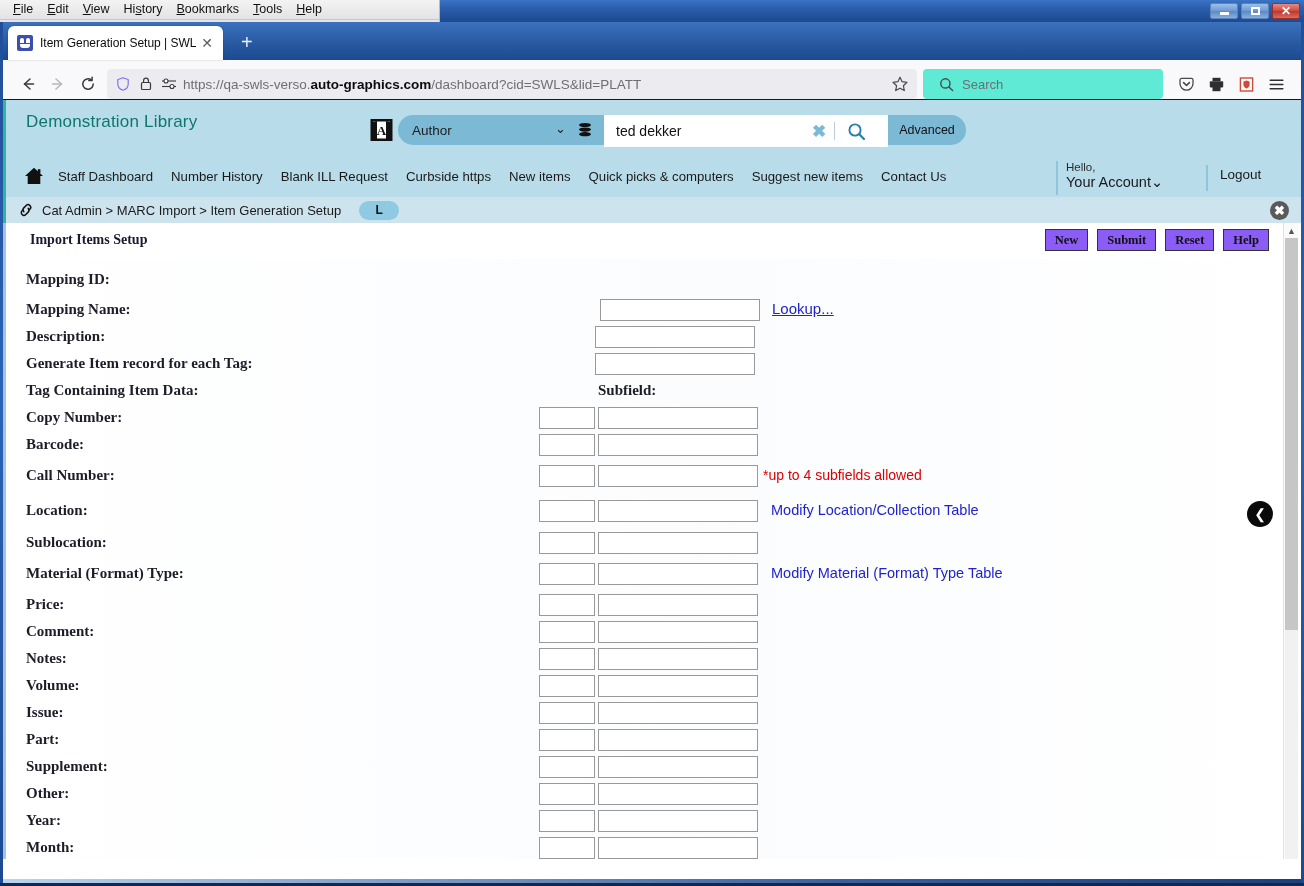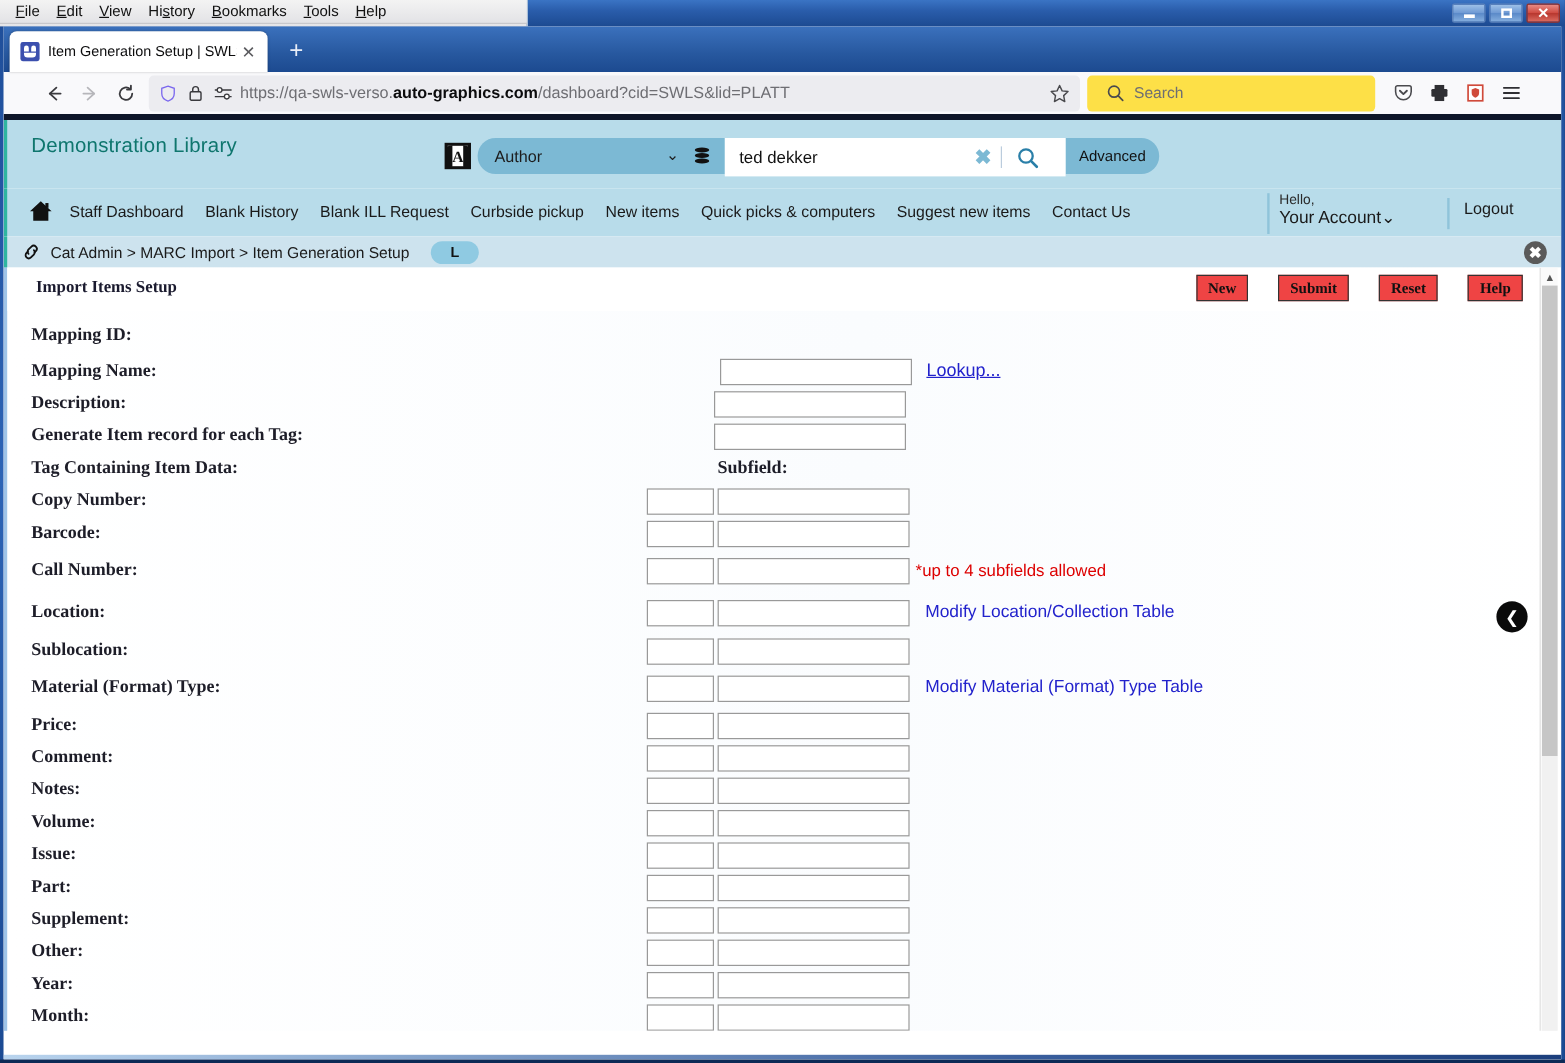--- a/index.html
+++ b/index.html
@@ -104,40 +104,40 @@
   }
   .tab-close { font-size: 14px; color: #5b5b5f; padding: 0 4px; cursor:pointer; line-height:14px;}
   .newtab {
     position:absolute; left: 238px; top: 10px;
     font-size: 20px; color: #e8eef8; line-height: 20px; cursor:pointer;
     font-weight: 300;
   }
 
   .navbar {
     height: 40px; background: #f9f9fb;
-    display: flex; align-items: center; padding: 0 27px;
-    border-bottom: 5px solid #0f172a;
+    display: flex; align-items: flex-end; padding: 0 10px;
+    border-bottom: 1px solid #0f172a;
   }
   .navbtn {
     width: 30px; height: 30px; display:flex; align-items:center; justify-content:center;
     cursor: pointer; border-radius: 4px; flex: 0 0 30px;
   }
   .navbtn svg { display:block; }
   .urlbar {
     flex: 1; height: 30px; background: #ececf0; border-radius: 4px;
     display: flex; align-items: center; padding: 0 8px; margin: 0 6px 0 4px;
     min-width: 0;
   }
   .url-text {
     flex: 1; font-size: 13.5px; color: #6e6e73; white-space: nowrap; overflow:hidden;
     margin-left: 6px;
   }
   .url-text b { color: #0c0c0d; font-weight: 600; }
   .searchbar {
-    width: 240px; height: 30px; background: #fde047; border-radius: 4px;
+    width: 240px; height: 30px; background: #5eead4; border-radius: 4px;
     display:flex; align-items:center; padding: 0 8px; margin-right: 8px;
   }
   .searchbar span { font-size: 13px; color: #6e6e73; margin-left: 8px; }
   .icon-sm { flex: 0 0 auto; display: flex; align-items: center; }
 
   
   .page {
     position: relative;
     height: 783px;
     background: #fff;
@@ -242,24 +242,24 @@
     background: #ffffff;
     border-bottom: 0;
   }
   .panel-title {
     position: absolute; left: 24px; top: 9px;
     font-size: 14px; font-weight: bold; color: #1a1a2e;
     font-family: "Liberation Serif", serif;
   }
   .panel-btns { position:absolute; right: 32px; top: 6px; display:flex; gap: 9px; }
   .pbtn {
-    min-width: 38px; height: 22px; border: 1px solid #333; background: #ef4444;
+    min-width: 38px; height: 22px; border: 1px solid #333; background: #8b5cf6;
     font-size: 12.5px; font-weight: bold; color: #111;
     display:flex; align-items:center; justify-content:center;
-    padding: 0 9px; cursor: pointer; font-family: "Liberation Serif", serif; margin-left: 16px;
+    padding: 0 9px; cursor: pointer; font-family: "Liberation Serif", serif;
   }
 
   .form-area { position: relative; height: 624px; }
   .frow { position: absolute; left: 0; width: 100%; height: 27px; }
   .flabel {
     position: absolute; left: 20px; top: 0;
     font-size: 15px; font-weight: bold; color: #1d1d28;
     font-family: "Liberation Serif", serif;
     white-space: nowrap; line-height: 20px;
   }
@@ -513,23 +513,23 @@
 
       <div class="navrow">
         <div class="navlinks">
           <span class="home-icon">
             <svg width="20" height="20" viewBox="0 0 20 20">
               <path d="M10 1.8 L19 10 H16.3 V18 H3.7 V10 H1 Z" fill="#111"></path>
               <rect x="13.8" y="3.2" width="2.6" height="4" fill="#111"></rect>
             </svg>
           </span>
           <a>Staff Dashboard</a>
-          <a>Blank History</a>
+          <a>Number History</a>
           <a>Blank ILL Request</a>
-          <a>Curbside pickup</a>
+          <a>Curbside https</a>
           <a>New items</a>
           <a>Quick picks &amp; computers</a>
           <a>Suggest new items</a>
           <a>Contact Us</a>
         </div>
         <div class="acct-block">
           <div class="acct-hello">Hello,</div>
           <div class="acct-name"><span>Your Account</span><span>⌄</span></div>
         </div>
         <div class="logout-block">

